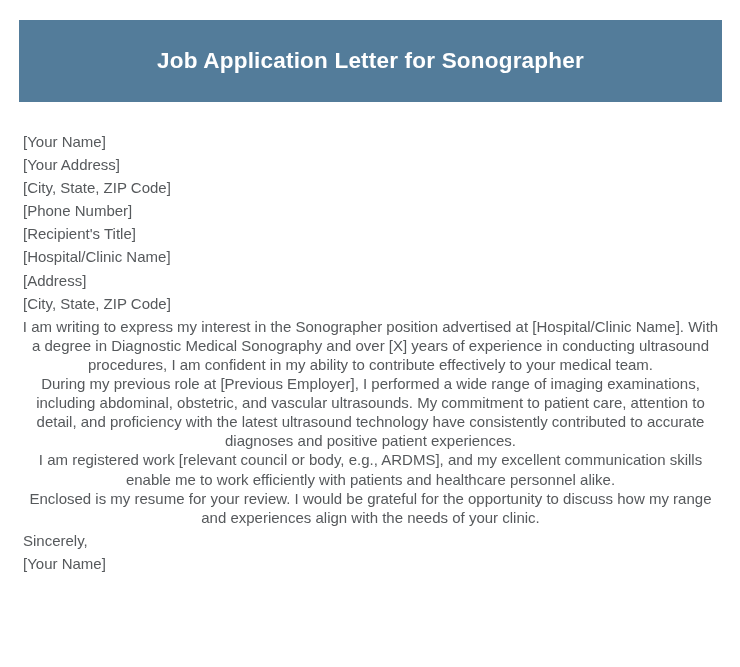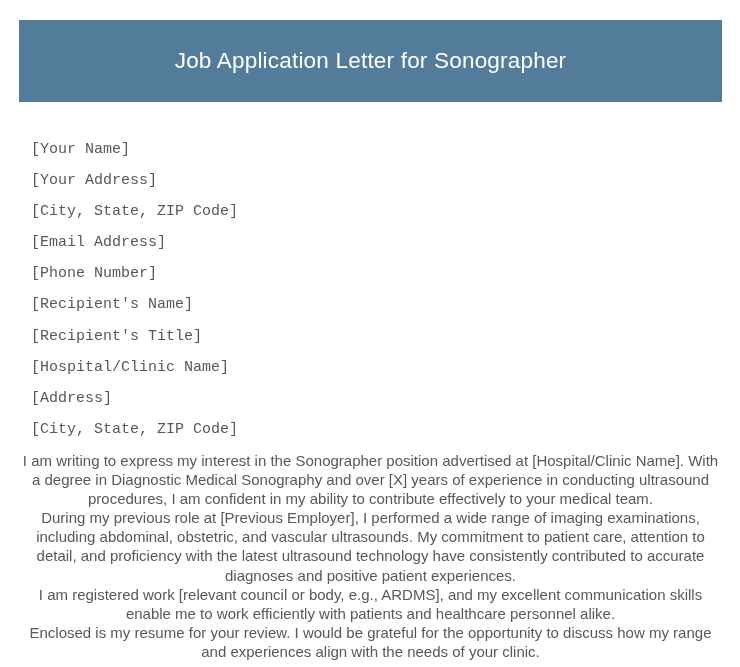--- a/index.html
+++ b/index.html
@@ -27,42 +27,41 @@
     height: 82px;
     background: #537C9A;
     display: flex;
     align-items: center;
     justify-content: center;
     box-sizing: border-box;
   }
   .letter-title {
     color: #ffffff;
     font-size: 22.5px;
-    font-weight: 400;
+    font-weight: 700;
     letter-spacing: 0.2px;
     line-height: 1;
     text-align: center;
     font-family: "Liberation Sans", sans-serif;
   }
   .letter-body {
     position: absolute;
     left: 19px;
     top: 128px;
     width: 703px;
     color: #56595C;
     font-size: 15px;
     line-height: 19.1px;
     font-family: "Liberation Sans", sans-serif;
     font-weight: 400;
   }
   .letter-line {
-    margin: 12px;
+    margin: 4px;
     padding: 0;
     white-space: pre-wrap;
-    font-family: Liberation Mono, monospace;
   }
   .letter-para {
     margin: 0;
     padding: 0;
     text-align: center;
   }
 </style>
 </head>
 <body>
 
@@ -71,26 +70,24 @@
   <div class="letter-header">
     <div class="letter-title">Job Application Letter for Sonographer</div>
   </div>
 
   <div class="letter-body">
 
     <div>
       <div class="letter-line">[Your Name]</div>
       <div class="letter-line">[Your Address]</div>
       <div class="letter-line">[City, State, ZIP Code]</div>
-      <div class="letter-line">[Email Address]</div>
       <div class="letter-line">[Phone Number]</div>
     </div>
 
     <div>
-      <div class="letter-line">[Recipient's Name]</div>
       <div class="letter-line">[Recipient's Title]</div>
       <div class="letter-line">[Hospital/Clinic Name]</div>
       <div class="letter-line">[Address]</div>
       <div class="letter-line">[City, State, ZIP Code]</div>
     </div>
 
 
     <p class="letter-para">I am writing to express my interest in the Sonographer position advertised at [Hospital/Clinic Name]. With a degree in Diagnostic Medical Sonography and over [X] years of experience in conducting ultrasound procedures, I am confident in my ability to contribute effectively to your medical team.</p>
     <p class="letter-para">During my previous role at [Previous Employer], I performed a wide range of imaging examinations, including abdominal, obstetric, and vascular ultrasounds. My commitment to patient care, attention to detail, and proficiency with the latest ultrasound technology have consistently contributed to accurate diagnoses and positive patient experiences.</p>
     <p class="letter-para">I am registered work [relevant council or body, e.g., ARDMS], and my excellent communication skills enable me to work efficiently with patients and healthcare personnel alike.</p>

